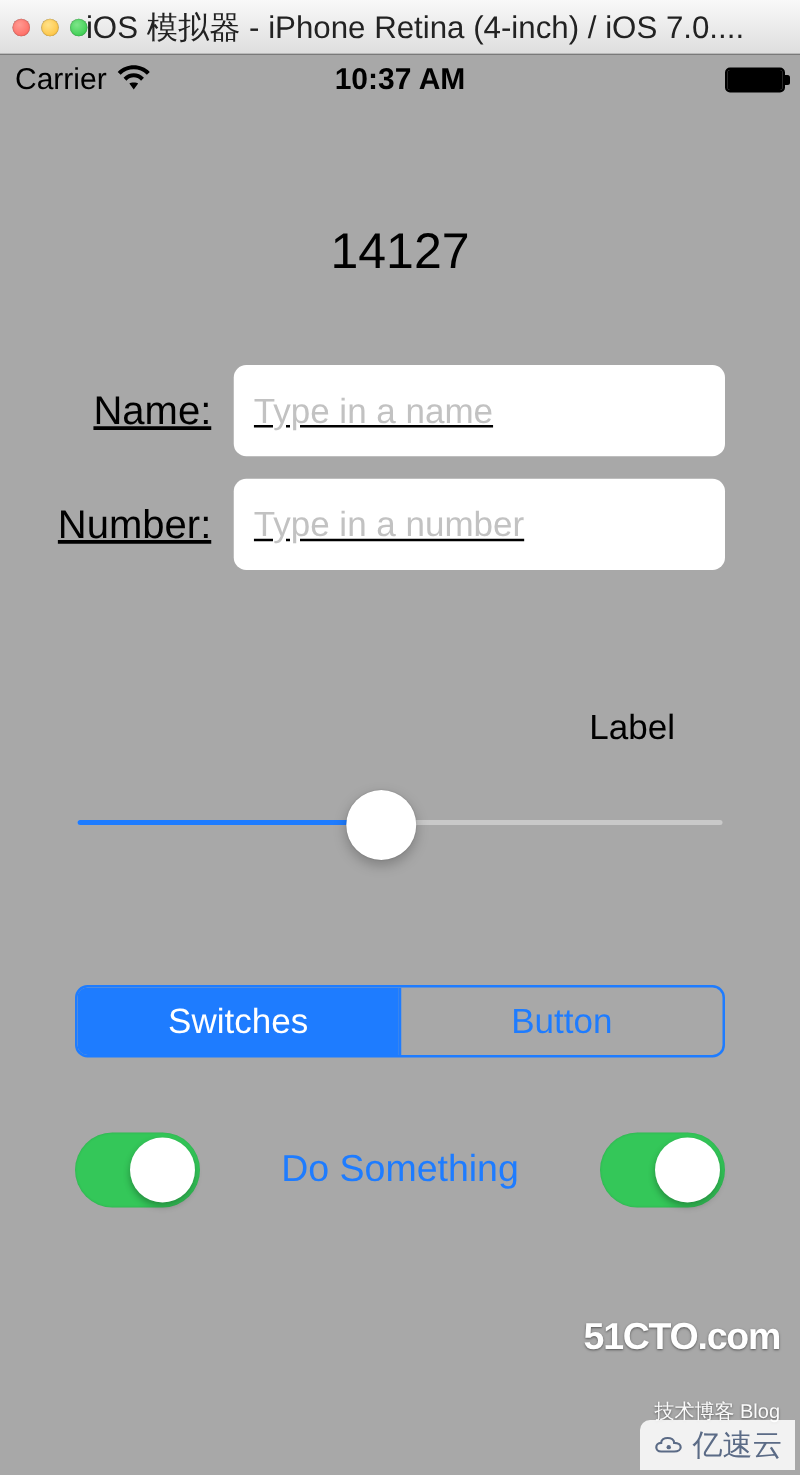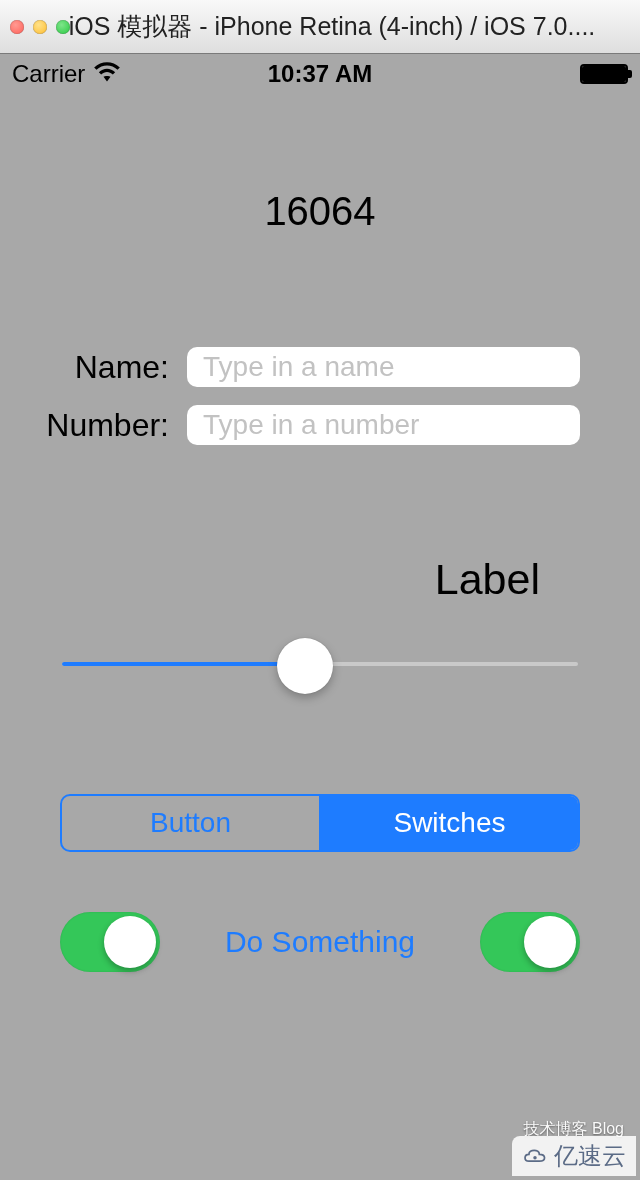--- a/index.html
+++ b/index.html
@@ -6,21 +6,21 @@
     body {
       width: 640px;
       height: 1180px;
       font-family: -apple-system, "Helvetica Neue", Arial, sans-serif;
       background: #a8a8a8;
       overflow: hidden;
       position: relative;
     }
     
     .mac-titlebar {
-      height: 54px;
+      height: 44px;
       background: linear-gradient(#f9f9f9, #dedede);
       border-bottom: 1px solid #7a7a7a;
       display: flex;
       align-items: center;
       padding: 0 10px;
       gap: 8px;
     }
     .traffic { display: flex; gap: 9px; margin-right: 6px; }
     .traffic span {
       width: 14px; height: 14px; border-radius: 50%;
@@ -58,49 +58,49 @@
     .battery-fill { background:#000; width:100%; height:100%; border-radius:2px; }
     
     .content { padding: 0 20px; }
     .title-label {
       text-align:center;
       font-size: 40px;
       color:#000;
       margin-top: 95px;
       font-weight:400;
     }
-    .form { margin-top: 113px; }
+    .form { margin-top: 68px; text-decoration: underline; }
     .row {
       display:flex;
       align-items:center;
       margin-bottom: 18px;
     }
     .row-label {
       width: 200px;
       text-align:right;
       font-size: 32px;
       color:#000;
       padding-right: 18px;
       font-weight:400;
     }
     .text-field {
       flex:1;
-      height: 40px;
+      height: 73px;
       background:#fff;
       border:none;
       border-radius:10px;
       font-size: 28px;
       padding: 0 16px;
       color:#000;
       margin-right: 40px;
     }
     .text-field::placeholder { color:#c2c2c2; }
     .slider-label {
       text-align:right;
-      font-size:43px;
+      font-size:28px;
       color:#000;
       margin-top: 110px;
       padding-right: 80px;
     }
     .slider-wrap { position:relative; height:60px; margin: 30px 42px 0 42px; }
     .track { position:absolute; top:28px; left:0; right:0; height:4px; background:#c9c9c9; border-radius:2px;}
     .track-fill { position:absolute; top:28px; left:0; height:4px; background:#1e7cff; border-radius:2px; width:47%; }
     .thumb {
       position:absolute; top:4px; left:47%;
       width:56px; height:56px; margin-left:-28px;
@@ -200,57 +200,58 @@
   </div>
   <div class="sb-center">10:37 AM</div>
   <div class="sb-right">
     <div class="battery">
         <div class="battery-fill"></div>
       </div>
   </div>
 </div>
 
 <div class="content">
-  <div class="title-label">16064</div>
+  <div class="title-label">14127</div>
 
   <div class="form">
     <div class="row">
       <div class="row-label">Name:</div>
       <input class="text-field" type="text" placeholder="Type in a name" style="">
     </div>
     <div class="row">
       <div class="row-label">Number:</div>
       <input class="text-field" type="text" placeholder="Type in a number" style="">
     </div>
   </div>
 
   <div class="slider-label">Label</div>
   <div class="slider-wrap">
     <div class="track"></div>
     <div class="track-fill"></div>
     <div class="thumb"></div>
   </div>
 
   <div class="seg-control">
+    <div class="seg selected">Switches</div>
     <div class="seg">Button</div>
-    <div class="seg selected">Switches</div>
   </div>
 
   <div class="bottom-row">
     <div class="switch">
       <div class="knob"></div>
     </div>
     <button class="do-btn">Do Something</button>
     <div class="switch">
       <div class="knob"></div>
     </div>
   </div>
 </div>
 
 <div class="wm1">
+  <div class="l1">51CTO.com</div>
   <div class="l2">技术博客 Blog</div>
 </div>
 <div class="wm2">
   <svg viewBox="0 0 30 20">
       <path d="M8 16 C2 16 2 8 8 8 C8 2 20 2 20 8 C28 8 28 16 20 16 Z" fill="none" stroke="#5b6b86" stroke-width="2"></path>
       <circle cx="15" cy="12" r="2" fill="#5b6b86"></circle>
     </svg>
   <span>亿速云</span>
 </div>
 

